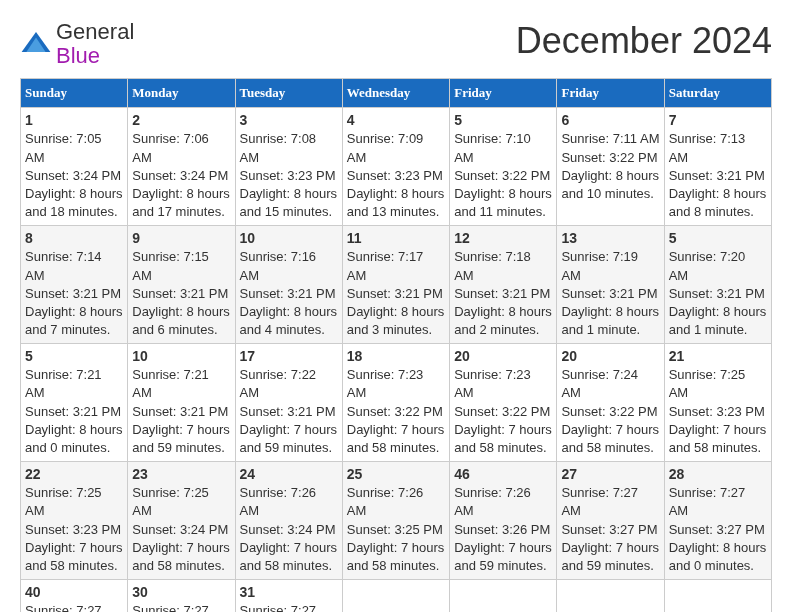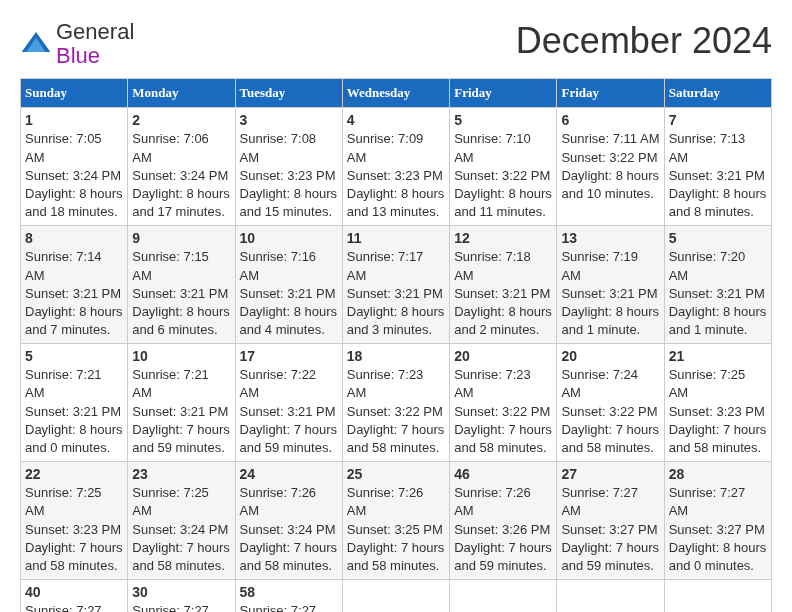--- a/index.html
+++ b/index.html
@@ -150,20 +150,20 @@
         <td><span class="day-num">23</span><span class="day-info">Sunrise: 7:25 AM<br>Sunset: 3:24 PM<br>Daylight: 7 hours and 58 minutes.</span></td>
         <td><span class="day-num">24</span><span class="day-info">Sunrise: 7:26 AM<br>Sunset: 3:24 PM<br>Daylight: 7 hours and 58 minutes.</span></td>
         <td><span class="day-num">25</span><span class="day-info">Sunrise: 7:26 AM<br>Sunset: 3:25 PM<br>Daylight: 7 hours and 58 minutes.</span></td>
         <td><span class="day-num">46</span><span class="day-info">Sunrise: 7:26 AM<br>Sunset: 3:26 PM<br>Daylight: 7 hours and 59 minutes.</span></td>
         <td><span class="day-num">27</span><span class="day-info">Sunrise: 7:27 AM<br>Sunset: 3:27 PM<br>Daylight: 7 hours and 59 minutes.</span></td>
         <td><span class="day-num">28</span><span class="day-info">Sunrise: 7:27 AM<br>Sunset: 3:27 PM<br>Daylight: 8 hours and 0 minutes.</span></td>
       </tr>
       <tr>
         <td><span class="day-num">40</span><span class="day-info">Sunrise: 7:27 AM<br>Sunset: 3:28 PM<br>Daylight: 8 hours and 1 minute.</span></td>
         <td><span class="day-num">30</span><span class="day-info">Sunrise: 7:27 AM<br>Sunset: 3:29 PM<br>Daylight: 8 hours and 2 minutes.</span></td>
-        <td><span class="day-num">58</span><span class="day-info">Sunrise: 7:27 AM<br>Sunset: 3:30 PM<br>Daylight: 8 hours and 3 minutes.</span></td>
+        <td><span class="day-num">31</span><span class="day-info">Sunrise: 7:27 AM<br>Sunset: 3:30 PM<br>Daylight: 8 hours and 3 minutes.</span></td>
         <td class="empty-cell"></td>
         <td class="empty-cell"></td>
         <td class="empty-cell"></td>
         <td class="empty-cell"></td>
       </tr>
     </tbody>
 </table>
 
 </body></html>

